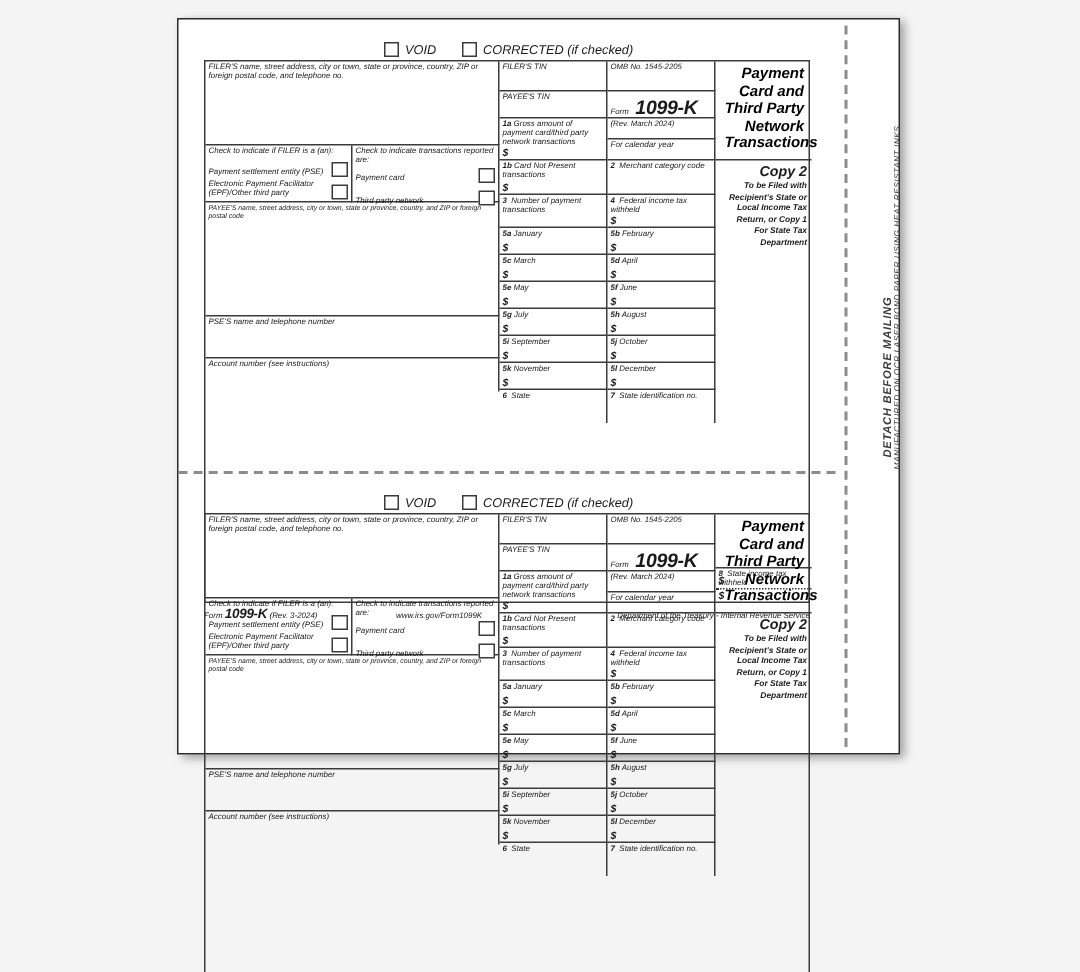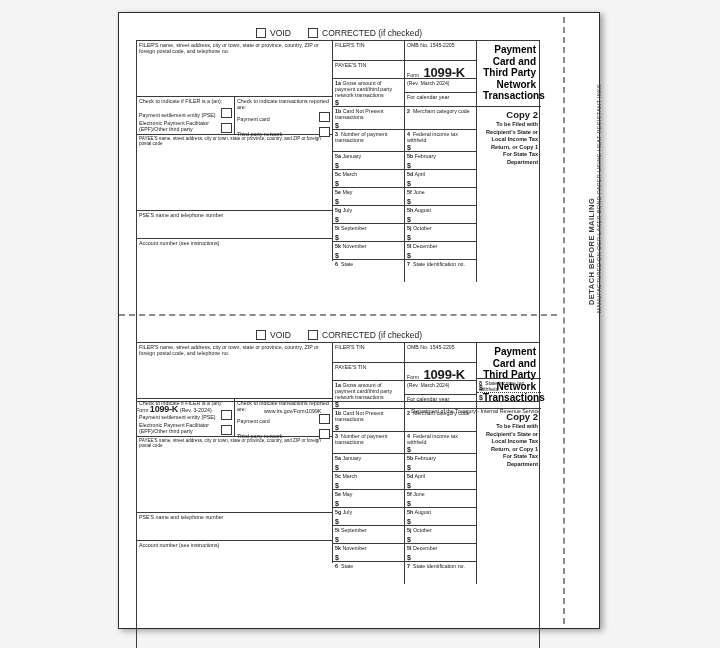--- a/index.html
+++ b/index.html
@@ -5,24 +5,25 @@
   html,body{margin:0;padding:0;}
   body{
     width:720px;height:648px;
     background:#ffffff;
     font-family:"Liberation Sans", sans-serif;
     color:#1a1a1a;
     overflow:hidden;
   }
   .canvas{position:relative;width:720px;height:648px;background:#f4f4f4;}
   .sheet{
-    position:absolute;left:118px;top:12px;width:482px;height:617px;
+    position:absolute;left:118px;top:12px;width:482px;height:491px;
     background:#ffffff;border:1px solid #2b2b2b;
     box-shadow:3px 2px 6px rgba(0,0,0,.35);
     box-sizing:border-box;
+    font-style:italic;
   }
   
   .rail{
     position:absolute;top:0;right:0;width:42px;height:100%;
   }
   .rail .dash{
     position:absolute;left:6px;top:4px;bottom:4px;width:0;
     border-left:2px dashed #8c8c8c;
   }
   .vtext{

